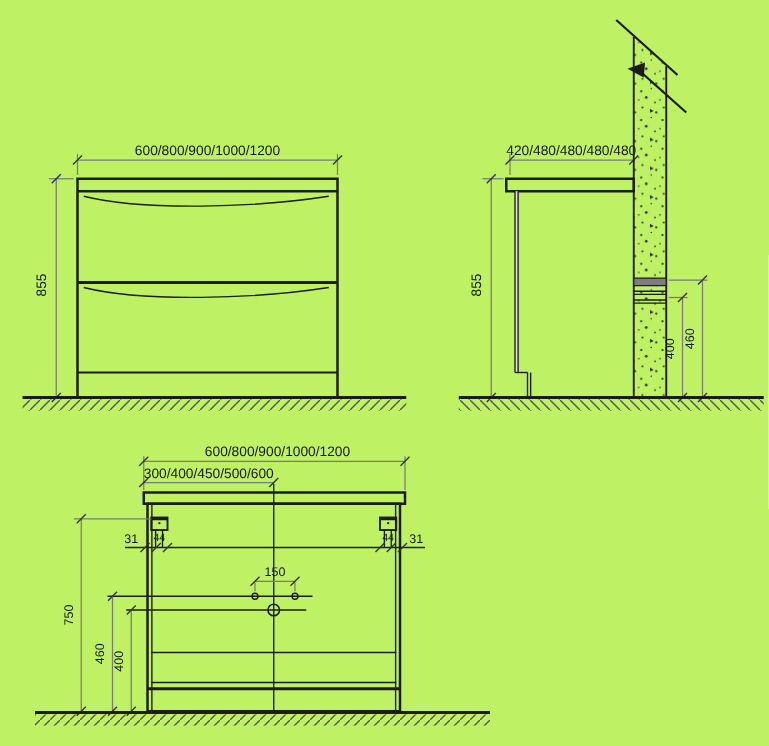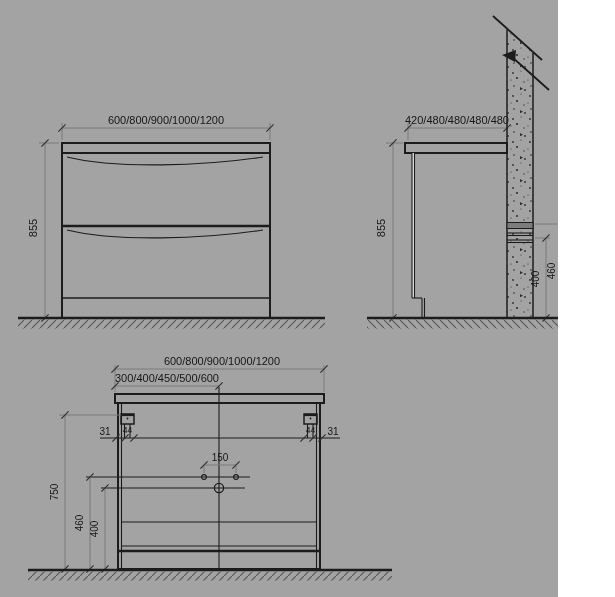--- a/index.html
+++ b/index.html
@@ -1,16 +1,16 @@
 <!DOCTYPE html>
 <html><head>
 <meta charset="utf-8">
 <style>
   html,body{margin:0;padding:0;background:#fff;}
-  #canvas{position:relative;width:558px;height:597px;background:#a3a3a3;overflow:hidden;
+  #canvas{position:relative;width:615px;height:597px;background:#bef264;overflow:hidden;
           font-family:"Liberation Sans",sans-serif;}
   svg{position:absolute;left:0;top:0;}
   svg text{font-family:"Liberation Sans",sans-serif;fill:#161616;}
   .lbl{font-size:11px;}
   .lbl-sm{font-size:10px;}
   .lbl-xs{font-size:8.5px;}
   .obj{stroke:#1c1c1c;fill:none;}
   .obj2{stroke:#1c1c1c;stroke-width:2;fill:none;}
   .obj25{stroke:#1c1c1c;stroke-width:2.5;fill:none;}
   .obj1{stroke:#1c1c1c;stroke-width:1.1;fill:none;}

